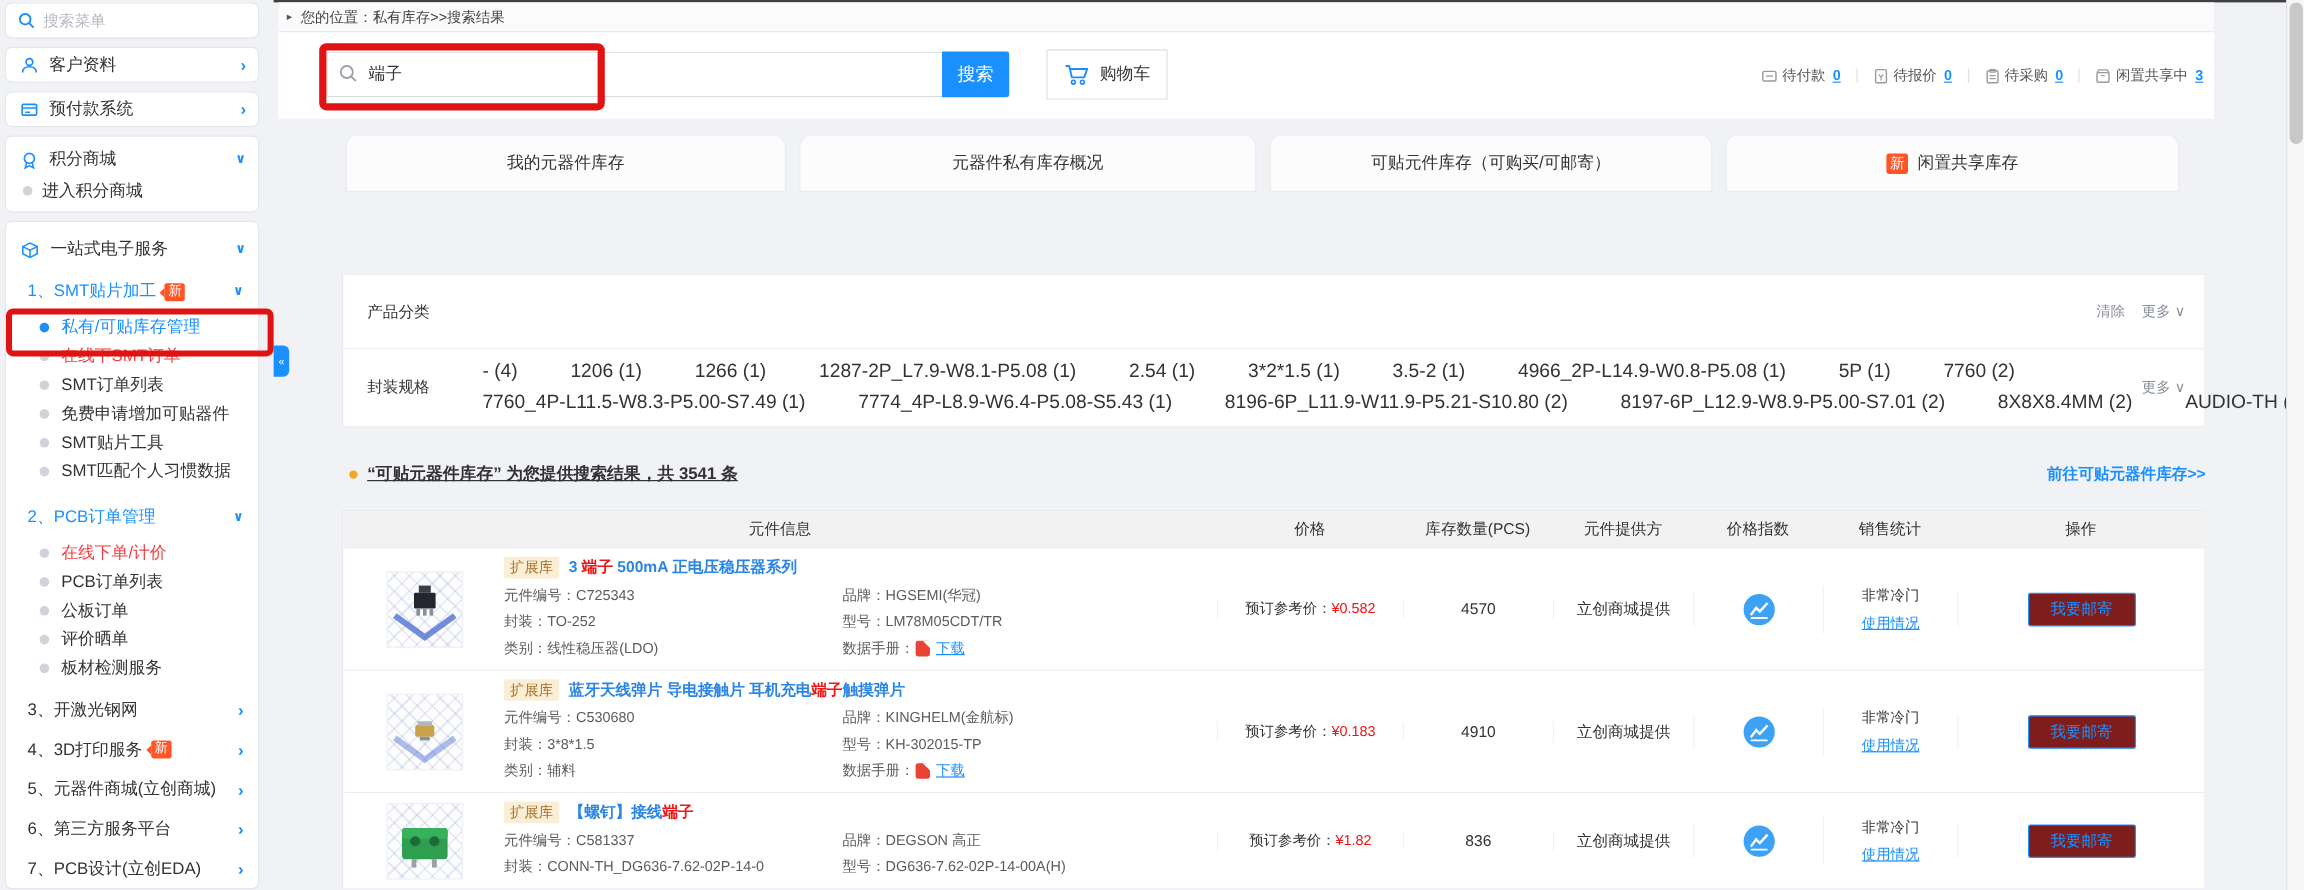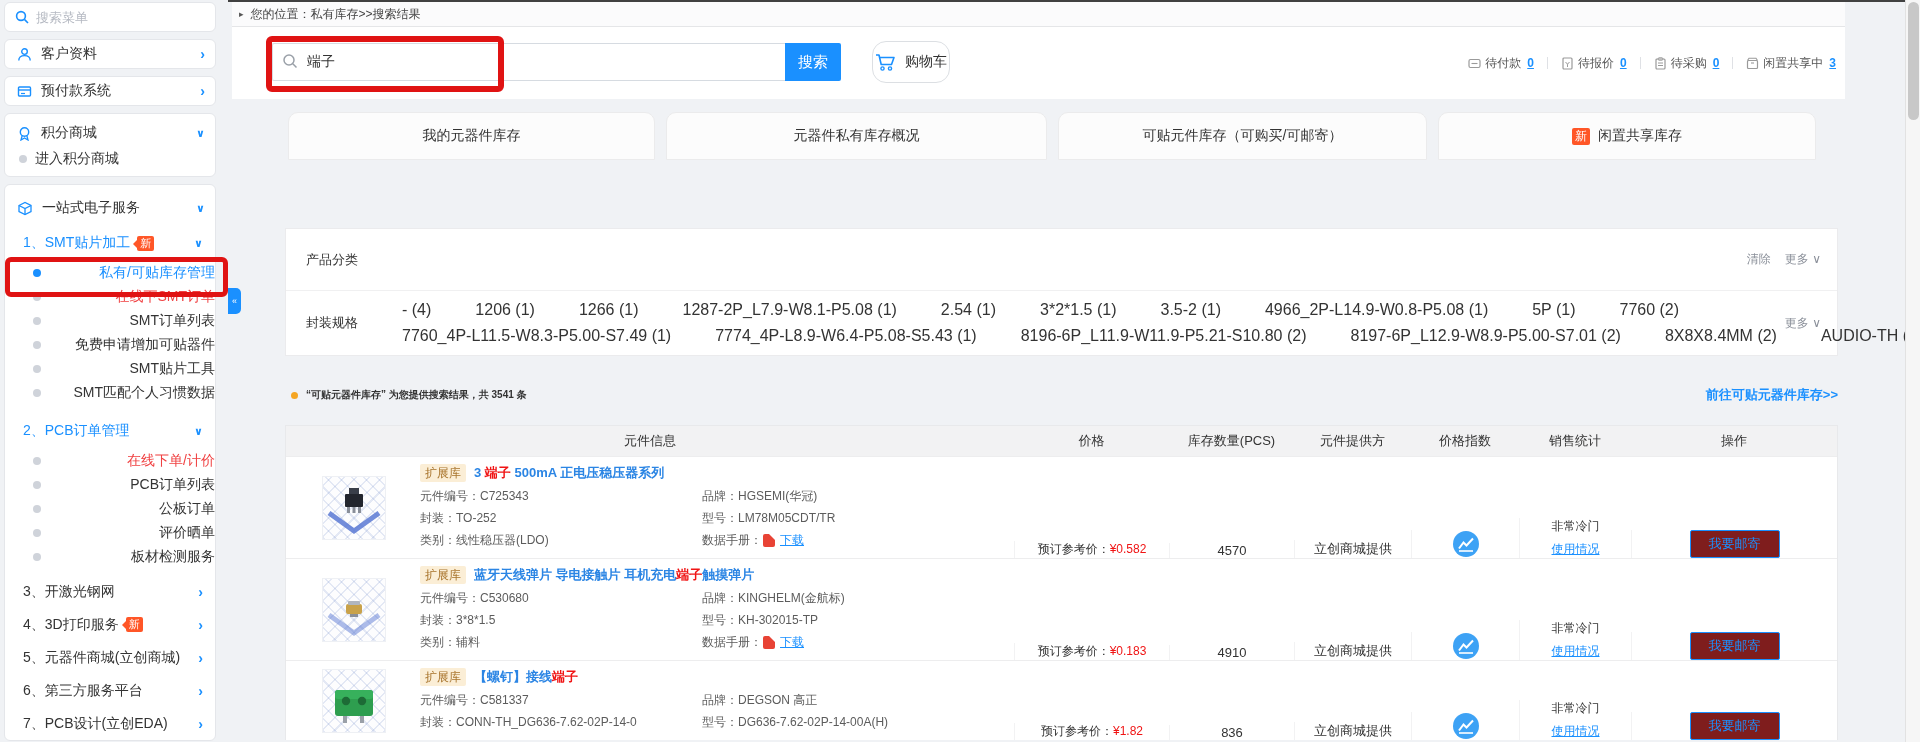--- a/index.html
+++ b/index.html
@@ -19,21 +19,21 @@
   .chev.down { font-size:11px; }
   .side-sect { padding:6px 0 4px; }
   .sect-head { height:26px; display:flex; align-items:center; padding:0 10px 0 12px; gap:9px; font-size:14px; cursor:pointer; }
   .sect-head .lbl { flex:1; }
   .side-sub { height:26px; display:flex; align-items:center; padding-left:14px; gap:8px; font-size:14px; color:#333; cursor:pointer; }
   .big { padding:6px 0 0; }
   .big .sect-head { height:34px; }
   .group-head { height:36px; display:flex; align-items:center; padding:0 12px 0 18px; font-size:14px; color:#1a90ff; cursor:pointer; }
   .group-head .lbl { white-space:nowrap; }
   .group-head .sp { flex:1; }
-  .dot-item { height:24px; display:flex; align-items:center; padding-left:28px; gap:10px; font-size:14px; color:#333; cursor:pointer; white-space:nowrap;justify-content:space-between; }
+  .dot-item { height:24px; display:flex; align-items:center; padding-left:28px; gap:10px; font-size:14px; color:#333; cursor:pointer; white-space:nowrap; }
   .dot { width:8px; height:8px; border-radius:50%; background:#cfd3da; flex-shrink:0; }
   .dot-item.active { color:#1a90ff; }
   .dot-item.active .dot { background:#1a90ff; }
   .dot-item.hot { color:#f04142; }
   .mb8 { margin-bottom:8px; } .mb6 { margin-bottom:6px; }
   .num-item { height:33px; display:flex; align-items:center; padding:0 12px 0 18px; font-size:14px; color:#333; cursor:pointer; }
   .num-item .lbl { white-space:nowrap; }
   .num-item .sp { flex:1; }
   .new-badge { display:inline-block; background:#ff5627; color:#fff; font-size:11px; line-height:15px; padding:0 3px; border-radius:2px; margin-left:7px; position:relative; flex-shrink:0; }
   .new-badge::before { content:""; position:absolute; left:-4px; top:4px; border:4px solid transparent; border-right:4px solid #ff5627; border-left:none; }
@@ -44,21 +44,21 @@
   .content { position:absolute; left:232px; top:2px; width:1613px; height:740px; }
   .breadcrumb-bar { position:absolute; left:0; top:0; width:100%; height:25px; background:#fbfbfc; border-bottom:1px solid #e5e6e8; display:flex; align-items:center; padding-left:7px; gap:7px; font-size:12px; color:#444; }
   .bc-arrow { color:#555; font-size:9px; }
 
   .search-panel { position:absolute; left:0; top:25px; width:100%; height:72px; background:#fff; }
   .search-widget { position:absolute; left:40px; top:16px; height:38px; display:flex; }
   .search-input-wrap { position:relative; width:513px; height:38px; }
   .search-input-wrap input { width:100%; height:100%; border:1px solid #d6dbe1; border-right:none; border-radius:2px 0 0 2px; padding:0 10px 0 34px; font-size:14px; color:#333; outline:none; font-family:inherit; }
   .mag { position:absolute; left:10px; top:10px; }
   .search-btn { width:56px; height:38px; background:#1a90ff; color:#fff; border:none; font-size:15px; border-radius:0 2px 2px 0; cursor:pointer; font-family:inherit; }
-  .cart-btn { position:absolute; left:640px; top:14px; width:78px; height:42px; background:#fff; border:1px solid #dcdfe3; border-radius:14px; display:flex; align-items:center; justify-content:center; gap:9px; font-size:14px; color:#333; cursor:pointer; font-family:inherit; }
+  .cart-btn { position:absolute; left:640px; top:14px; width:101px; height:42px; background:#fff; border:1px solid #dcdfe3; border-radius:1px; display:flex; align-items:center; justify-content:center; gap:9px; font-size:14px; color:#333; cursor:pointer; font-family:inherit; }
   .quick-stats { position:absolute; right:9px; top:0; height:72px; display:flex; align-items:center; font-size:12px; color:#555; }
   .stat { display:flex; align-items:center; gap:4px; cursor:pointer; }
   .stat .num { color:#1a90ff; font-weight:bold; text-decoration:underline; margin-left:2px; }
   .stat-sep { width:1px; height:12px; background:#dfe1e5; margin:0 13px; }
 
   .tabs { position:absolute; left:56px; top:110px; display:flex; gap:11px; }
   .tab { height:48px; background:#fcfcfc; border:1px solid #ebebec; border-radius:10px 10px 0 0; display:flex; align-items:center; justify-content:center; gap:8px; font-size:14px; color:#333; cursor:pointer; }
   .tab1 { width:381px; } .tab2 { width:367px; } .tab3 { width:369px; } .tab4 { width:378px; }
   .tab-new { background:#ff5627; color:#fff; font-size:12px; line-height:17px; padding:0 3px; border-radius:2px; }
 
@@ -68,29 +68,29 @@
   .f-label { width:96px; flex-shrink:0; font-size:13px; color:#333; }
   .f-vals { display:flex; flex-wrap:wrap; column-gap:44px; row-gap:4px; font-size:13px; color:#333; }
   .f-val { cursor:pointer; white-space:nowrap; line-height:26px; }
   .f-right { position:absolute; right:16px; top:0; height:100%; display:flex; align-items:center; gap:14px; font-size:12px; color:#8a8f99; }
   .f-right span { cursor:pointer; }
   .f-lines { flex:1; padding:6px 0; }
   .f-line { display:flex; column-gap:44px; }
 
   .result-line { position:absolute; left:53px; top:380px; width:1553px; height:26px; display:flex; align-items:center; }
   .bullet { width:7px; height:7px; border-radius:50%; background:#f5a623; margin:0 8px 0 6px; }
-  .summary { font-size:10px; font-weight:bold; color:#333; }
+  .summary { font-size:14px; font-weight:bold; color:#333;text-decoration:underline; }
   .goto-link { margin-left:auto; font-size:13px; font-weight:bold; color:#1a90ff; cursor:pointer; }
 
   
   .results-table { position:absolute; left:53px; top:423px; width:1553px; background:#fff; border:1px solid #e8e9eb; border-bottom:none; }
   .t-head { display:flex; height:30px; background:#f2f2f3; align-items:center; font-size:13px; color:#333; }
   .t-head > div { text-align:center; }
   .c1{width:728px;} .c2{width:155px;} .c3{width:125px;} .c4{width:117px;} .c5{width:108px;} .c6{width:112px;} .c7{width:206px;}
-  .t-row { display:flex; border-top:1px solid #ededee; align-items:flex-end; }
+  .t-row { display:flex; border-top:1px solid #ededee; align-items:center; }
   .t-cell { display:flex; align-items:center; justify-content:center; border-left:1px solid #f2f2f3; font-size:13px; color:#333; flex-direction:column; gap:6px; }
   .cell-info { border-left:none; flex-direction:row; justify-content:flex-start; gap:0; padding:7px 0 7px 36px; align-items:center; }
   .prod-img { width:64px; height:64px; flex-shrink:0; border:1px solid #eef0f4; background:
       repeating-linear-gradient(45deg, rgba(96,126,196,.16) 0 1.5px, transparent 1.5px 9px),
       repeating-linear-gradient(-45deg, rgba(96,126,196,.16) 0 1.5px, transparent 1.5px 9px),
       #fdfdfe; cursor:pointer; }
   .info-text { margin-left:34px; font-size:12px; color:#5c5c5c; }
   .title-line { display:flex; align-items:center; gap:8px; margin-bottom:3px; }
   .lib-badge { background:#fbeed6; color:#a8742c; font-size:12px; line-height:18px; padding:0 5px; border-radius:2px; }
   .prod-title { font-size:13px; font-weight:bold; color:#2b85e4; cursor:pointer; }

